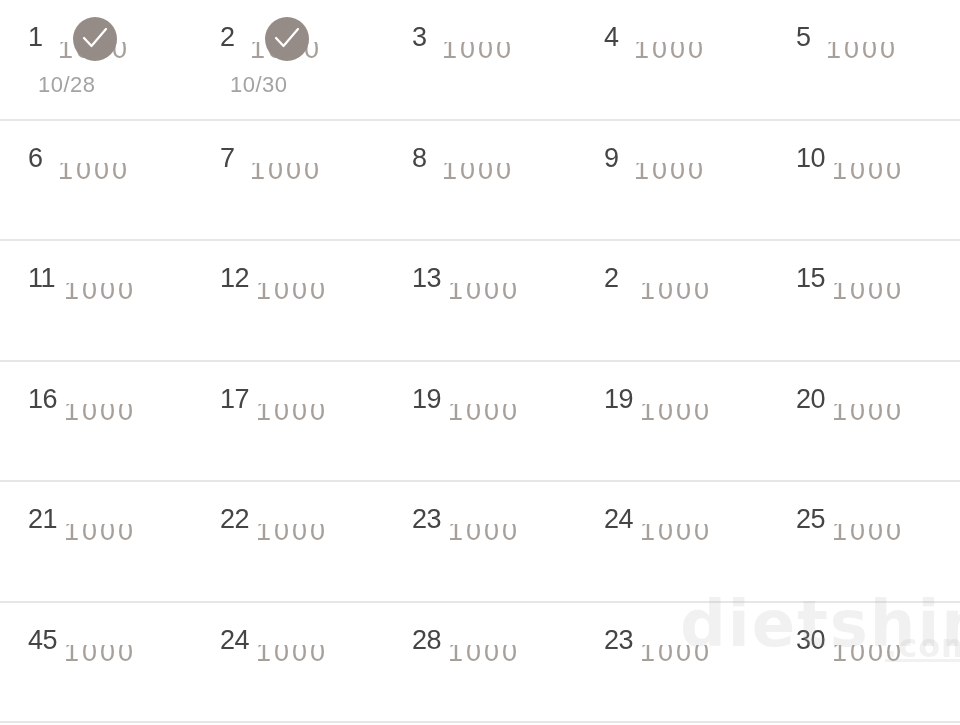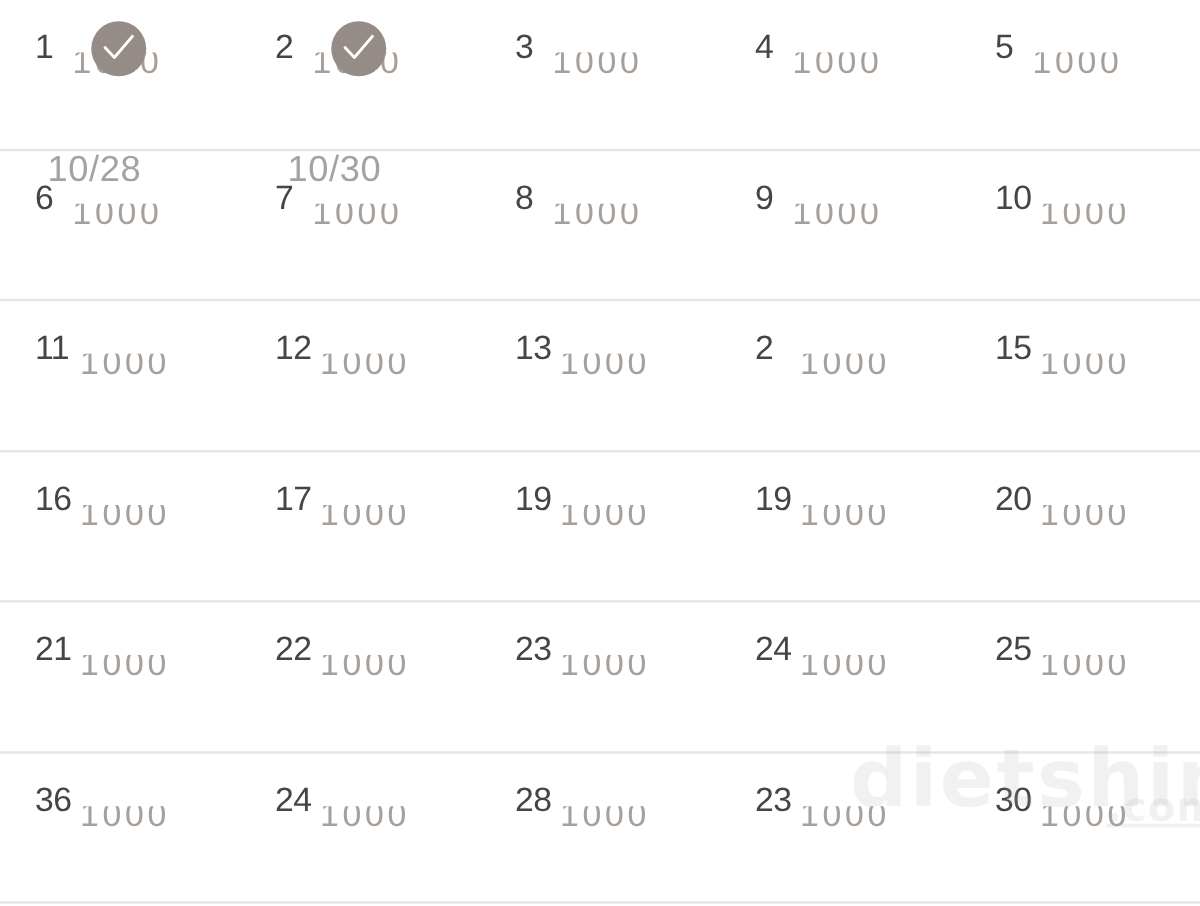--- a/index.html
+++ b/index.html
@@ -84,25 +84,24 @@
     margin-top: -8px;
   }
 
   
   .cell-inner.two-digit .calorie-clip { left: 36px; }
 
   .date-label {
     position: absolute;
     left: 10px;
     top: 50px;
-    font-size: 29px;
+    font-size: 22px;
     color: #a3a3a3;
     letter-spacing: 0.5px;
     white-space: nowrap;
-    margin-top: 48px;
   }
 
   .complete-badge {
     position: absolute;
     left: 45px;
     top: -5px;
     width: 44px;
     height: 44px;
     border-radius: 50%;
     background: #968c87;
@@ -373,21 +372,21 @@
           <div class="day-number">25</div>
           <div class="calorie-clip">
             <span class="calorie-value">1000</span>
           </div>
         </div>
       </div>
     </div>
     <div class="grid-row">
       <div class="day-cell col-0">
         <div class="cell-inner two-digit">
-          <div class="day-number">36</div>
+          <div class="day-number">45</div>
           <div class="calorie-clip">
             <span class="calorie-value">1000</span>
           </div>
         </div>
       </div>
       <div class="day-cell col-1">
         <div class="cell-inner two-digit">
           <div class="day-number">24</div>
           <div class="calorie-clip">
             <span class="calorie-value">1000</span>

